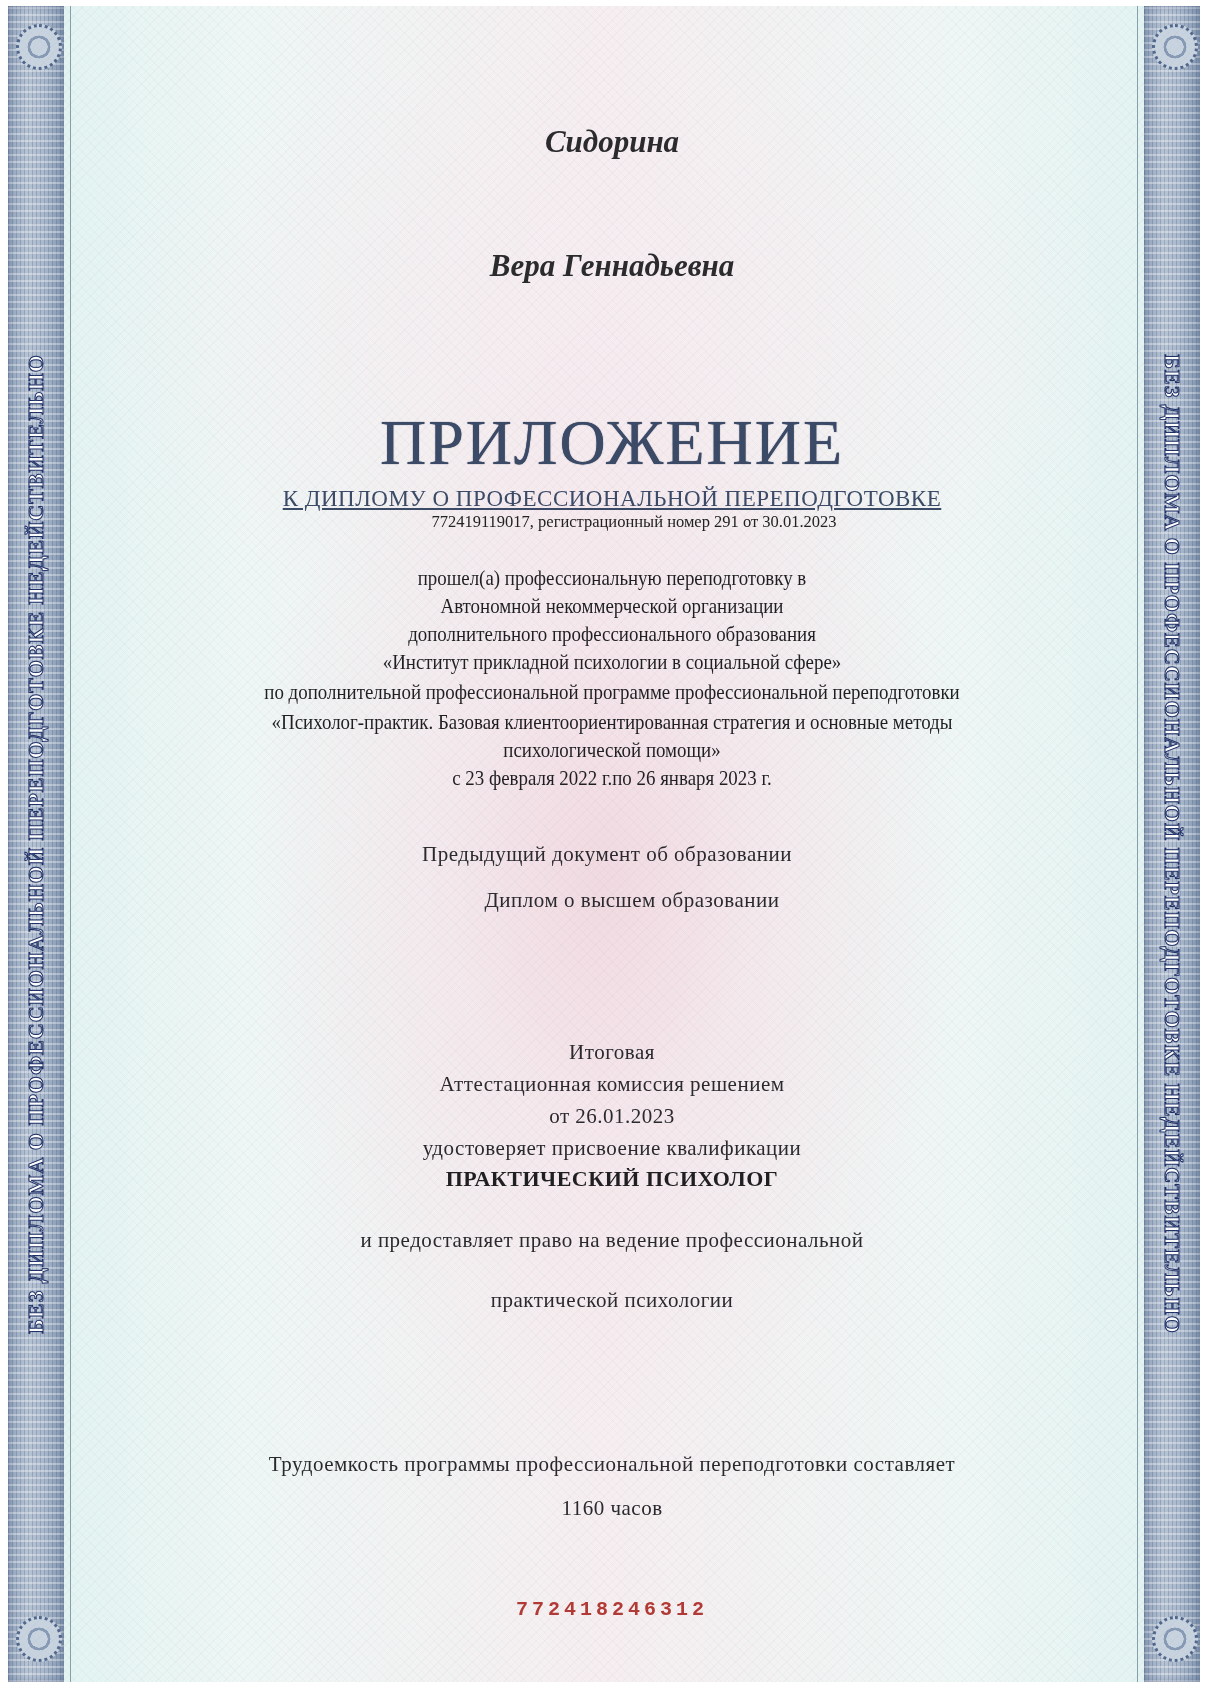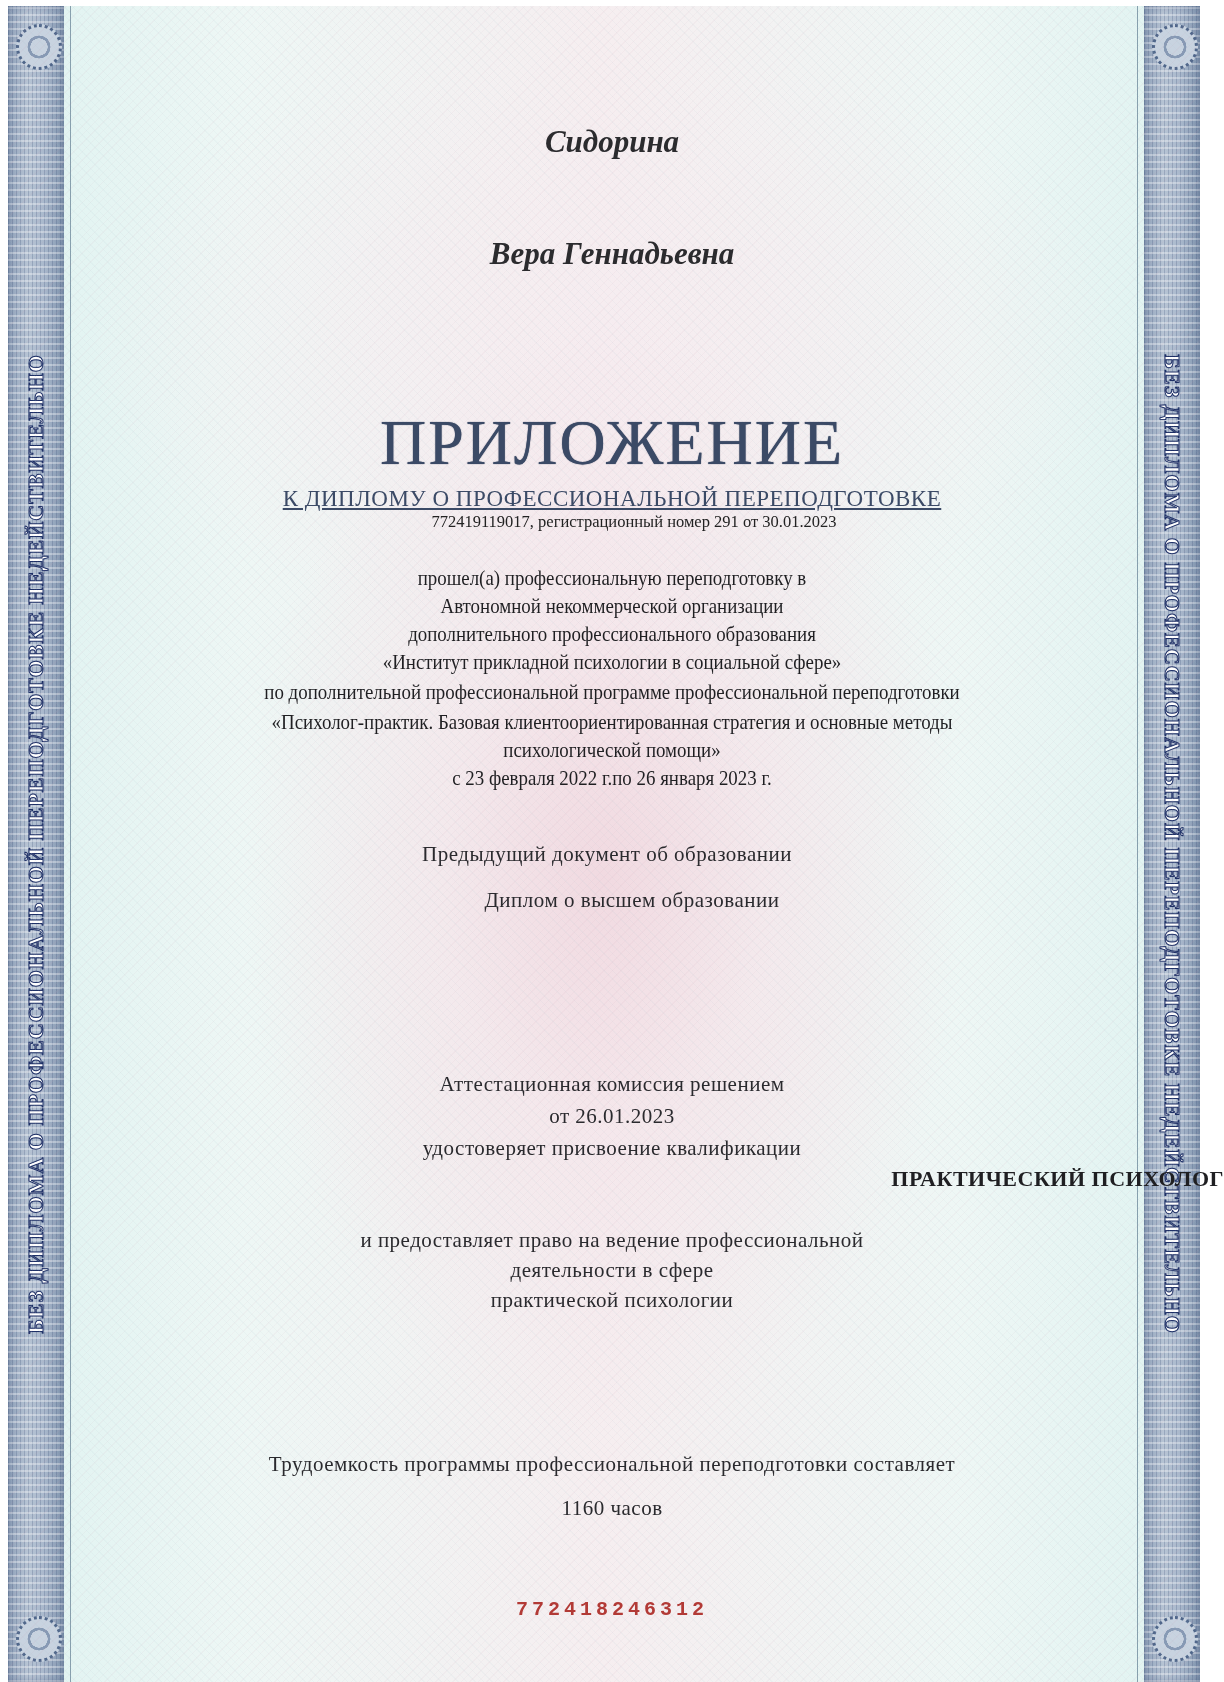--- a/index.html
+++ b/index.html
@@ -62,21 +62,21 @@
     font-family:"Liberation Serif", serif; font-size:64px; color:#3b4a66;
     letter-spacing:2px; font-weight:normal;
     text-shadow: 0 0 1px #2d3a55;
   }
   .subtitle {
     font-family:"Liberation Serif", serif; font-size:23px; color:#3b4a66; letter-spacing:0.5px;text-decoration:underline;
   }
   .regnum { font-size:16.5px; color:#222; }
   .body-text { font-size:21px; color:#1f1f22; transform:scaleX(0.9); transform-origin:center; }
   .form-text { font-size:21px; color:#2a2a2e; letter-spacing:0.5px; }
-  .qualification { font-size:22px; font-weight:bold; color:#1f1f22; letter-spacing:0.5px;text-align:right; }
+  .qualification { font-size:22px; font-weight:bold; color:#1f1f22; letter-spacing:0.5px; }
   .serial {
     font-family:"Liberation Mono", "DejaVu Sans Mono", monospace; font-size:20px;
     color:#b23a36; letter-spacing:4px;font-weight:bold;
   }
 </style>
 </head>
 <body>
 
 <div class="paper">
   <div class="border left">
@@ -89,44 +89,44 @@
   <div class="border right">
     <div class="rosette" style="top:18px"></div>
     <div class="side-text">БЕЗ ДИПЛОМА О ПРОФЕССИОНАЛЬНОЙ ПЕРЕПОДГОТОВКЕ НЕДЕЙСТВИТЕЛЬНО</div>
     <div class="rosette" style="bottom:20px"></div>
   </div>
   <div class="inner-line right"></div>
 </div>
 
 <div class="content">
   <div class="line surname" style="top:124px">Сидорина</div>
-  <div class="line given" style="top:236px">Вера Геннадьевна</div>
+  <div class="line given" style="top:248px">Вера Геннадьевна</div>
 
   <div class="line title" style="top:406px">ПРИЛОЖЕНИЕ</div>
   <div class="line subtitle" style="top:486px">К ДИПЛОМУ О ПРОФЕССИОНАЛЬНОЙ ПЕРЕПОДГОТОВКЕ</div>
   <div class="line regnum" style="left:22px; top:512px">772419119017,  регистрационный номер 291 от 30.01.2023</div>
 
   <div class="line body-text" style="top:566px">прошел(а) профессиональную переподготовку в</div>
   <div class="line body-text" style="top:594px">Автономной некоммерческой организации</div>
   <div class="line body-text" style="top:622px">дополнительного профессионального образования</div>
   <div class="line body-text" style="top:650px">«Институт прикладной психологии в социальной сфере»</div>
   <div class="line body-text" style="top:680px">по дополнительной профессиональной программе профессиональной переподготовки</div>
   <div class="line body-text" style="top:710px">«Психолог-практик. Базовая клиентоориентированная стратегия и основные методы</div>
   <div class="line body-text" style="top:738px">психологической помощи»</div>
   <div class="line body-text" style="top:766px">с 23 февраля 2022 г.по 26 января 2023 г.</div>
 
   <div class="line form-text" style="left:-5px; top:842px">Предыдущий документ об образовании</div>
   <div class="line form-text" style="left:20px; top:888px">Диплом о высшем образовании</div>
 
+  <div class="line form-text" style="top:1040px">Итоговая</div>
   <div class="line form-text" style="top:1072px">Аттестационная  комиссия  решением</div>
   <div class="line form-text" style="top:1104px">от 26.01.2023</div>
   <div class="line form-text" style="top:1136px">удостоверяет присвоение квалификации</div>
   <div class="line qualification" style="top:1166px">ПРАКТИЧЕСКИЙ ПСИХОЛОГ</div>
 
   <div class="line form-text" style="top:1228px">и предоставляет право на ведение профессиональной</div>
-  <div class="line form-text" style="top:1258px">деятельности в сфере</div>
   <div class="line form-text" style="top:1452px">Трудоемкость программы профессиональной переподготовки составляет</div>
 
   <div class="line form-text" style="top:1288px">практической психологии</div>
   <div class="line form-text" style="top:1496px">1160 часов</div>
 
   <div class="line serial" style="top:1598px">772418246312</div>
 </div>
 
 </body></html>

